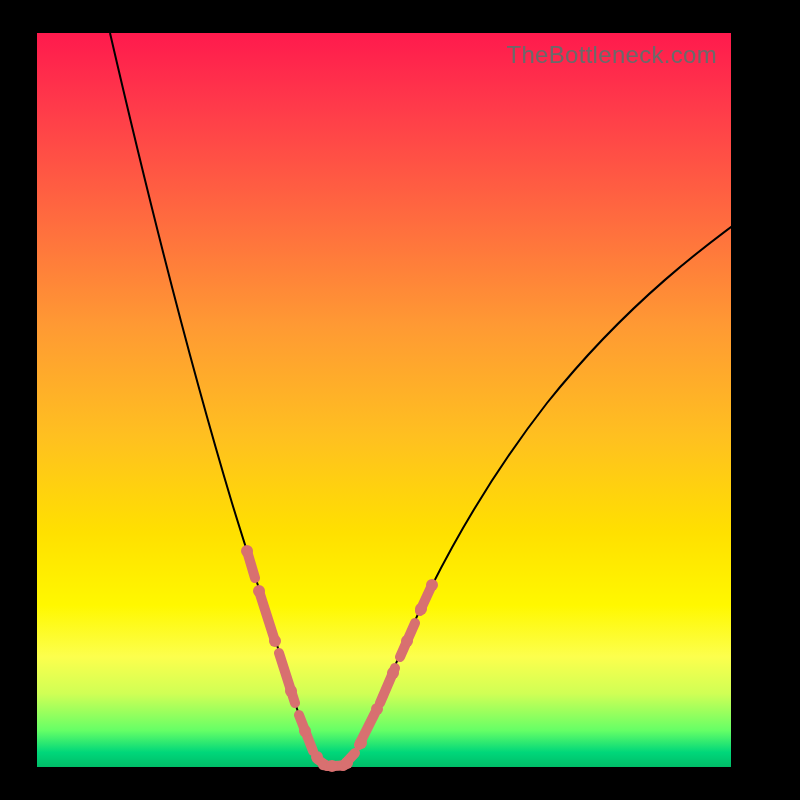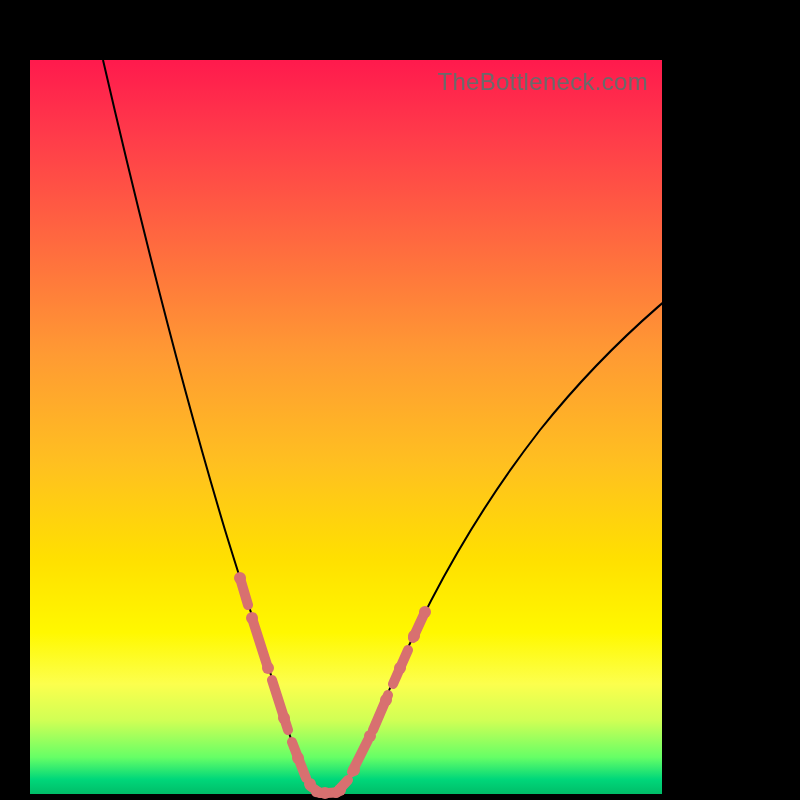--- a/index.html
+++ b/index.html
@@ -11,40 +11,39 @@
     background: #000;
     font-family: Arial, Helvetica, sans-serif;
   }
   .frame {
     position: absolute;
     inset: 0;
     background: #000;
   }
   .plot-area {
     position: absolute;
-    left: 30px;
+    left: 37px;
     top: 33px;
-    width: 632px;
+    width: 694px;
     height: 734px;
     background: linear-gradient(
       to bottom,
       #ff1a4d 0%,
       #ff3a4a 10%,
       #ff6a3f 25%,
       #ff9a33 40%,
       #ffc020 55%,
       #ffe000 68%,
       #fff800 78%,
       #fcff4d 85%,
       #d0ff55 90%,
       #66ff66 95%,
       #00d77a 98%,
       #00bd68 100%
     );
-    margin-top: 27px;
   }
   .watermark {
     position: absolute;
     top: 8px;
     right: 14px;
     color: #6a6a6a;
     font-size: 24px;
     font-weight: 500;
     letter-spacing: 0.3px;
     user-select: none;

